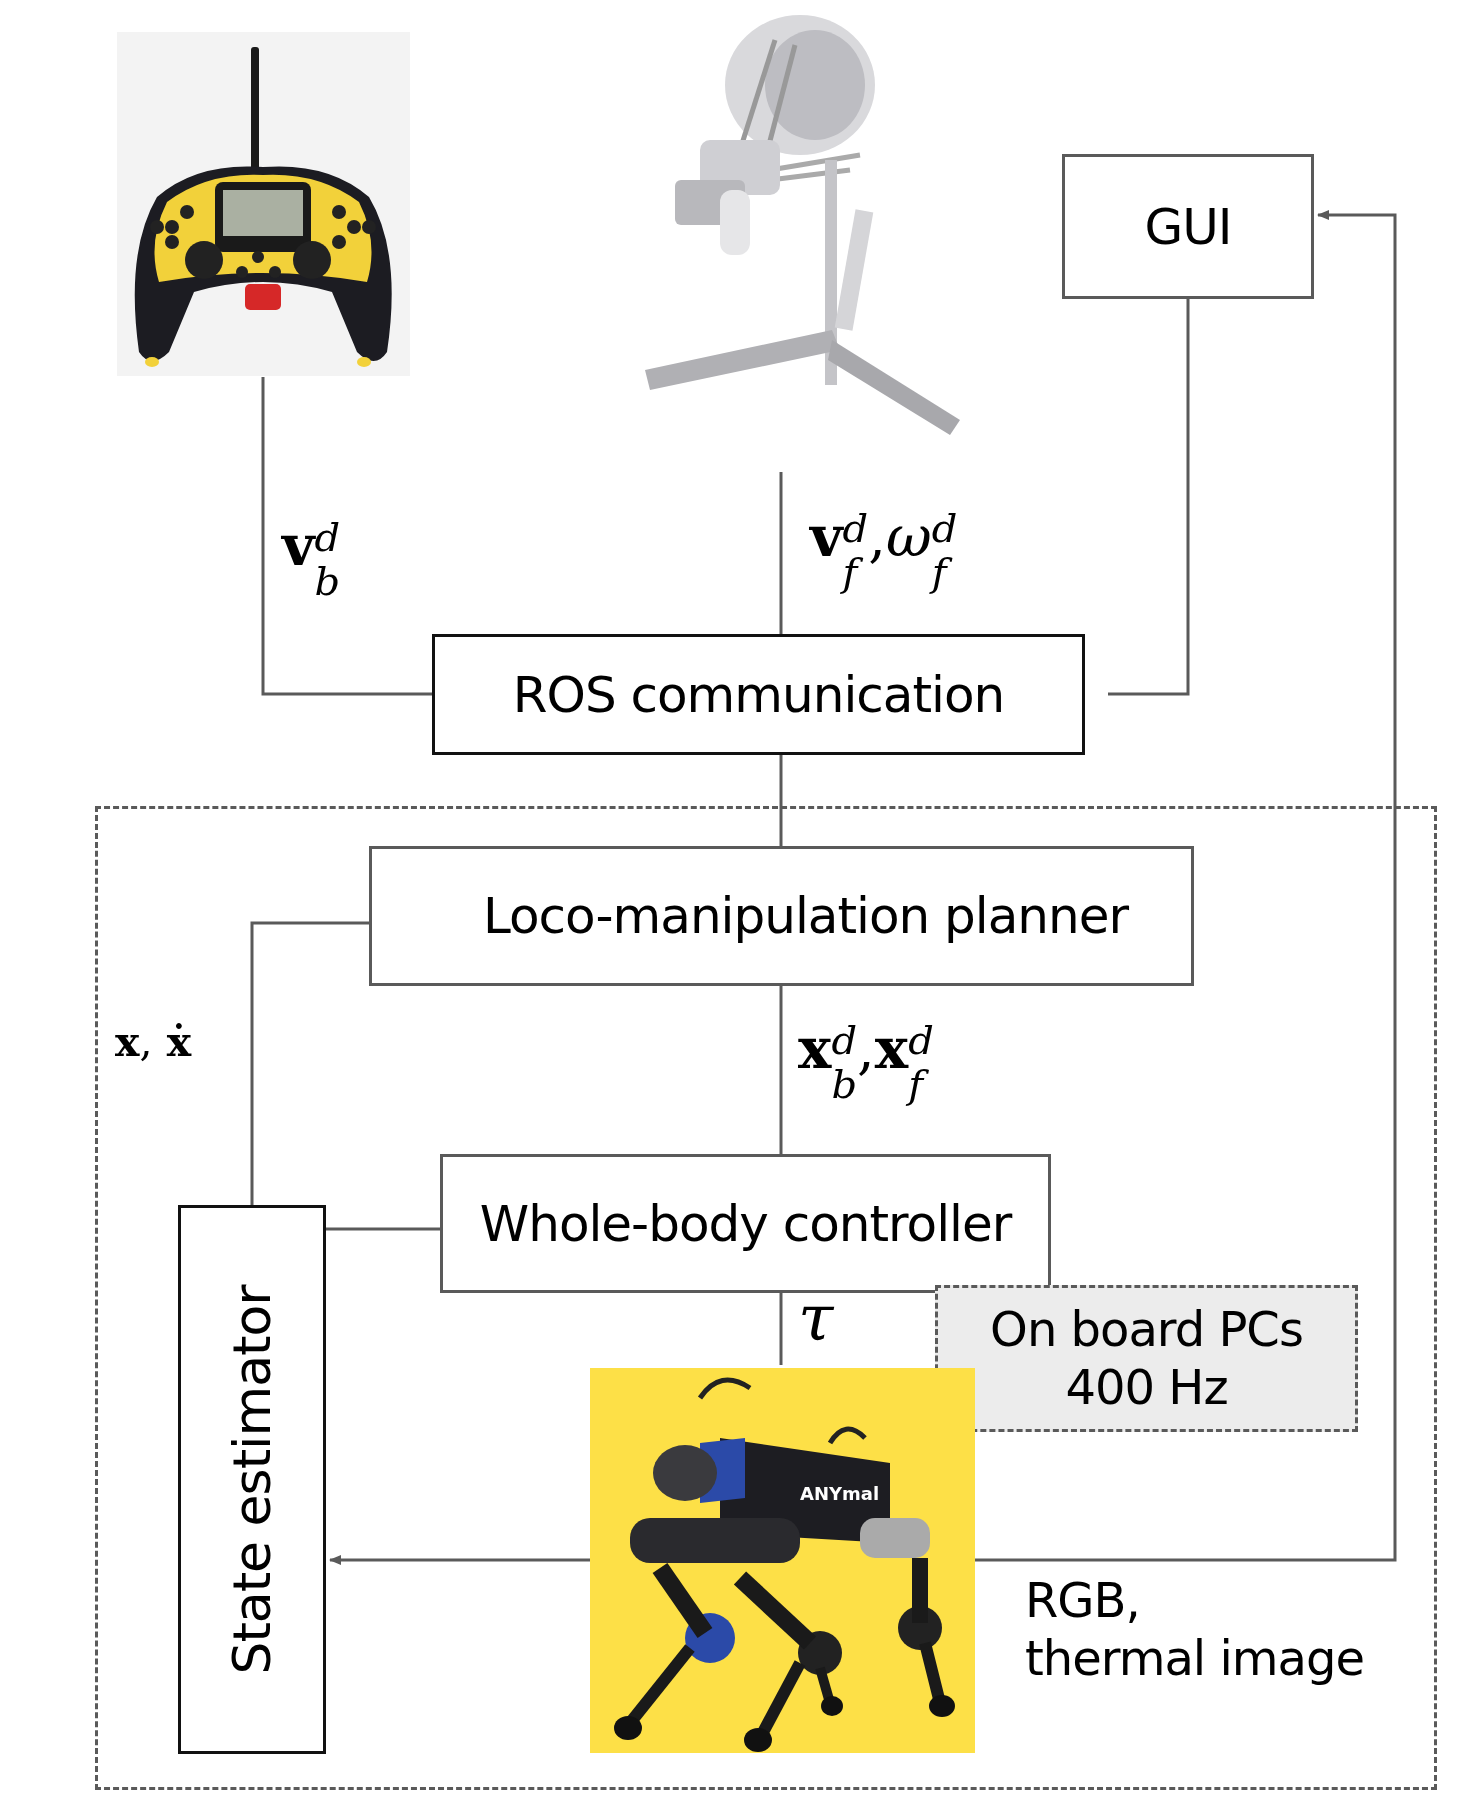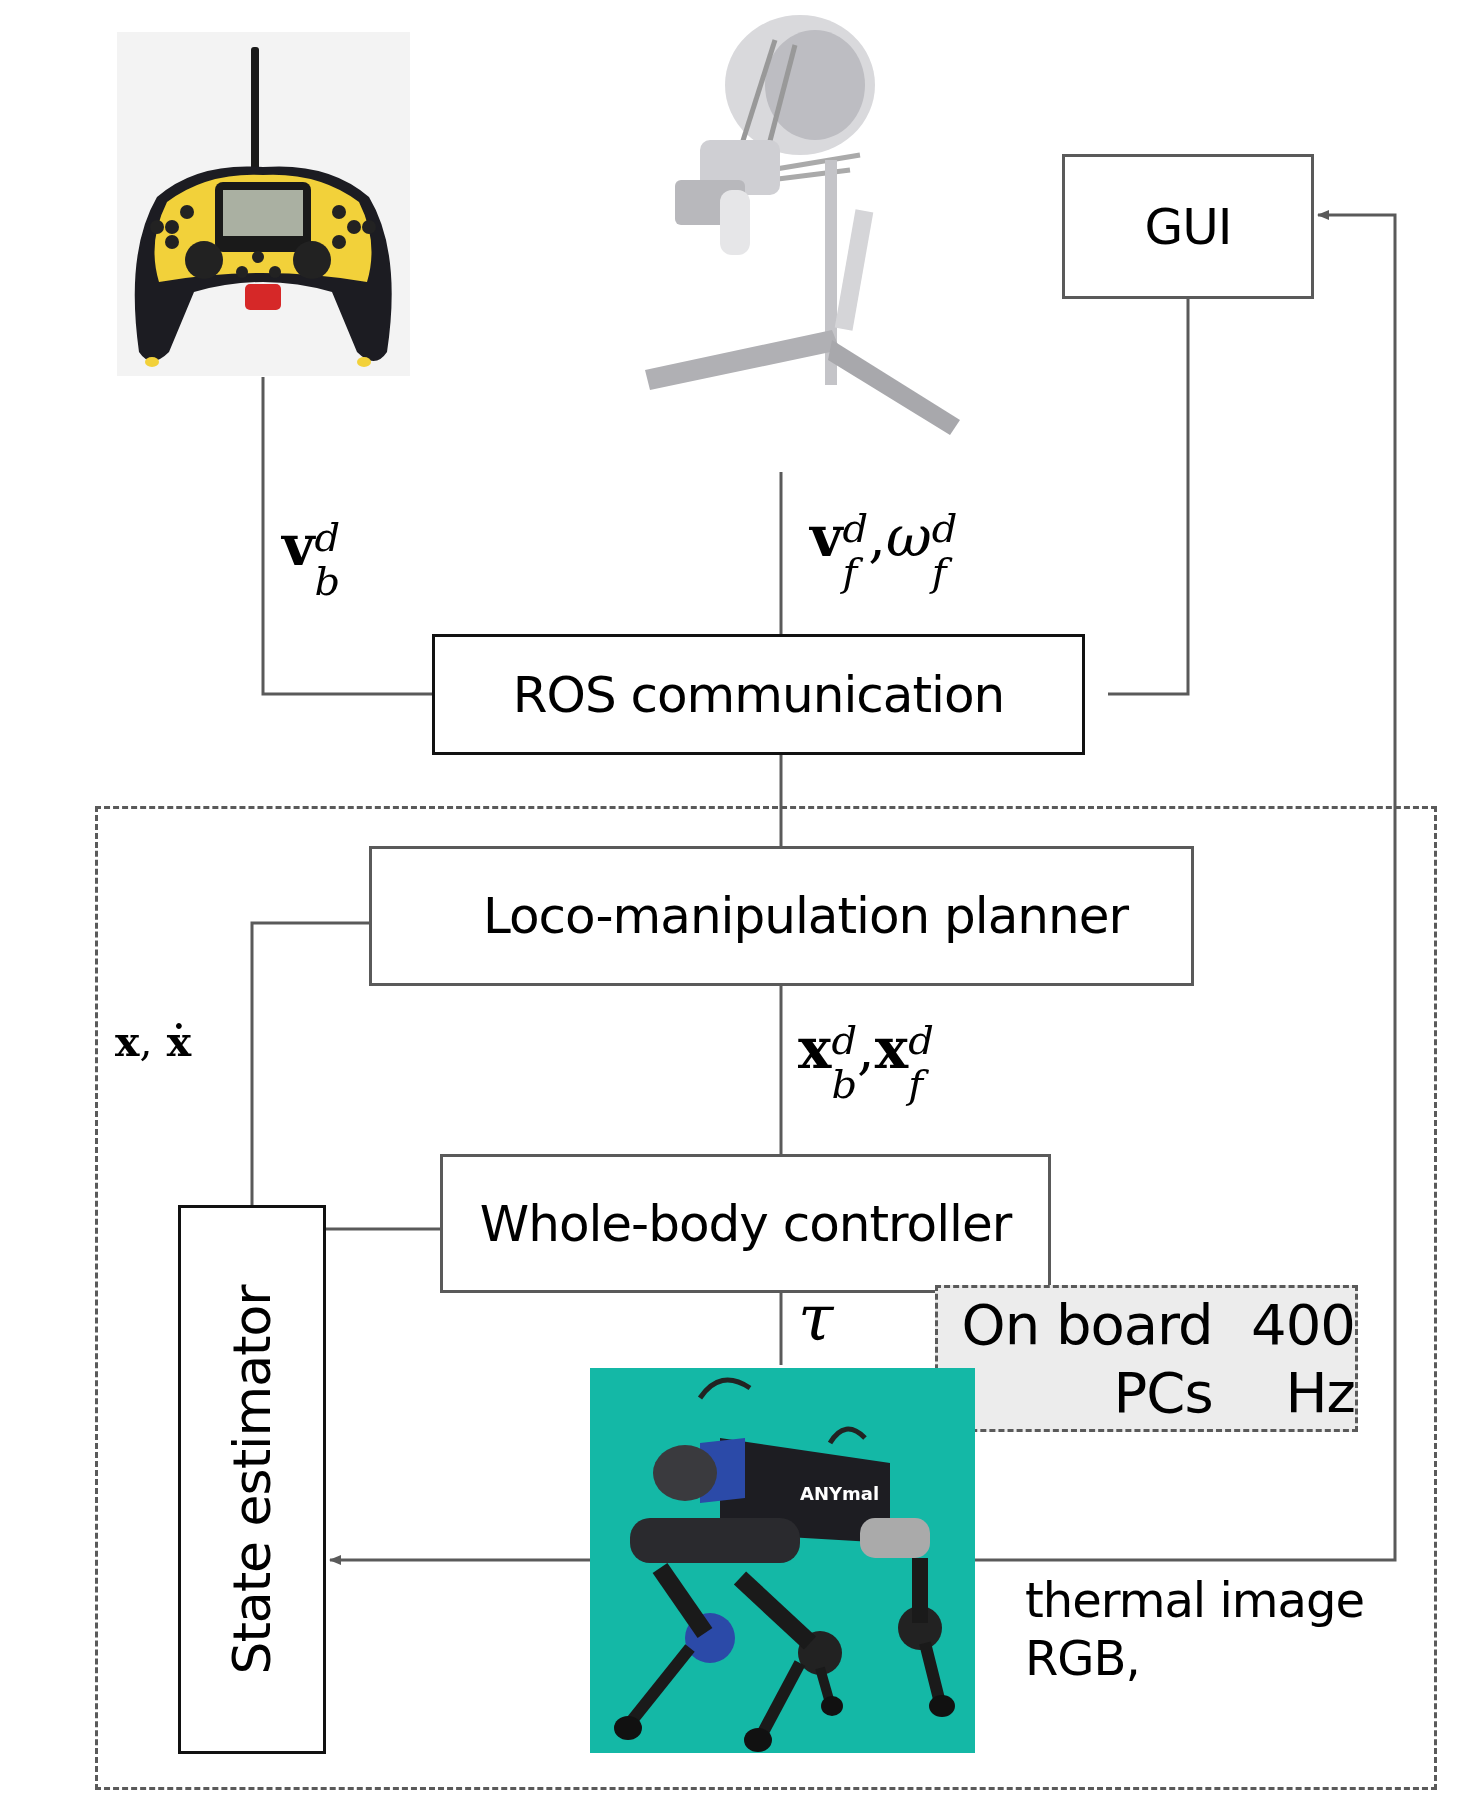--- a/index.html
+++ b/index.html
@@ -13,22 +13,22 @@
   .lbl { font-size:50px; white-space:nowrap; }
   .math { position:absolute; font-family:"DejaVu Serif", serif; font-size:56px; white-space:nowrap; line-height:1; }
   .math b { font-weight:bold; }
   .math .ss { position:relative; display:inline-block; vertical-align:top; font-style:italic; font-size:40px; line-height:1; }
   .math .ss .sup { display:block; }
   .math .ss .sub { display:block; margin-top:4px; }
   #dashed-region { position:absolute; left:95px; top:806px; width:1342px; height:984px;
                    border:3px dashed #5a5a5a; box-sizing:border-box; }
   #onboard { position:absolute; left:935px; top:1285px; width:423px; height:147px;
              background:#ececec; border:3px dashed #5a5a5a; box-sizing:border-box;
-             display:flex; flex-direction:row; align-items:center; justify-content:center;
-             font-size:56px; line-height:1.2; letter-spacing:-1px;text-align:right; }
+             display:flex; flex-direction:column; align-items:center; justify-content:center;
+             font-size:48px; line-height:1.2; letter-spacing:-1px; }
   #state-est { left:178px; top:1205px; width:148px; height:549px; }
   #state-est .vtext { transform:rotate(-90deg); font-size:52px; white-space:nowrap; }
   #sensor-label { position:absolute; left:1025px; top:1572px; font-size:48px; line-height:1.2; letter-spacing:-1px; }
   svg#wires { position:absolute; left:0; top:0; }
   .img { position:absolute; }
 </style>
 </head>
 <body>
 
 <svg id="wires" width="1471" height="1815">
@@ -142,21 +142,21 @@
 
 <div id="onboard">
   <span>On board PCs</span>
   <span>400 Hz</span>
 </div>
 
 <div class="box dark" id="state-est">
   <span class="vtext">State estimator</span>
 </div>
 
-<div class="img" style="left:590px;top:1368px;width:385px;height:385px;background:#14b8a6;">
+<div class="img" style="left:590px;top:1368px;width:385px;height:385px;background:#fde047;">
   <svg width="385" height="385" viewBox="0 0 385 385">
     <path d="M110,30 Q130,0 160,20" stroke="#222" stroke-width="5" fill="none"></path>
     <path d="M240,75 Q255,50 275,70" stroke="#222" stroke-width="5" fill="none"></path>
     <polygon points="130,70 300,95 300,175 130,165" fill="#1d1d22"></polygon>
     <polygon points="110,75 155,70 155,130 110,135" fill="#2b4aa8"></polygon>
     <ellipse cx="95" cy="105" rx="32" ry="28" fill="#3a3a3e"></ellipse>
     <text x="210" y="132" fill="#fff" font-family="DejaVu Sans, sans-serif" font-size="18" font-weight="bold">ANYmal</text>
     <rect x="40" y="150" width="170" height="45" rx="20" fill="#2a2a2e"></rect>
     <rect x="270" y="150" width="70" height="40" rx="15" fill="#aaa"></rect>
     <circle cx="120" cy="270" r="25" fill="#2b4aa8"></circle>
@@ -170,15 +170,15 @@
     <line x1="335" y1="275" x2="350" y2="335" stroke="#1a1a1a" stroke-width="12"></line>
     <line x1="230" y1="300" x2="240" y2="335" stroke="#1a1a1a" stroke-width="10"></line>
     <ellipse cx="38" cy="360" rx="14" ry="12" fill="#111"></ellipse>
     <ellipse cx="168" cy="372" rx="14" ry="12" fill="#111"></ellipse>
     <ellipse cx="352" cy="338" rx="13" ry="11" fill="#111"></ellipse>
     <ellipse cx="242" cy="338" rx="11" ry="10" fill="#111"></ellipse>
   </svg>
 </div>
 
 <div id="sensor-label">
+  <div>RGB,</div>
   <div>thermal image</div>
-  <div>RGB,</div>
 </div>
 
 </body></html>

